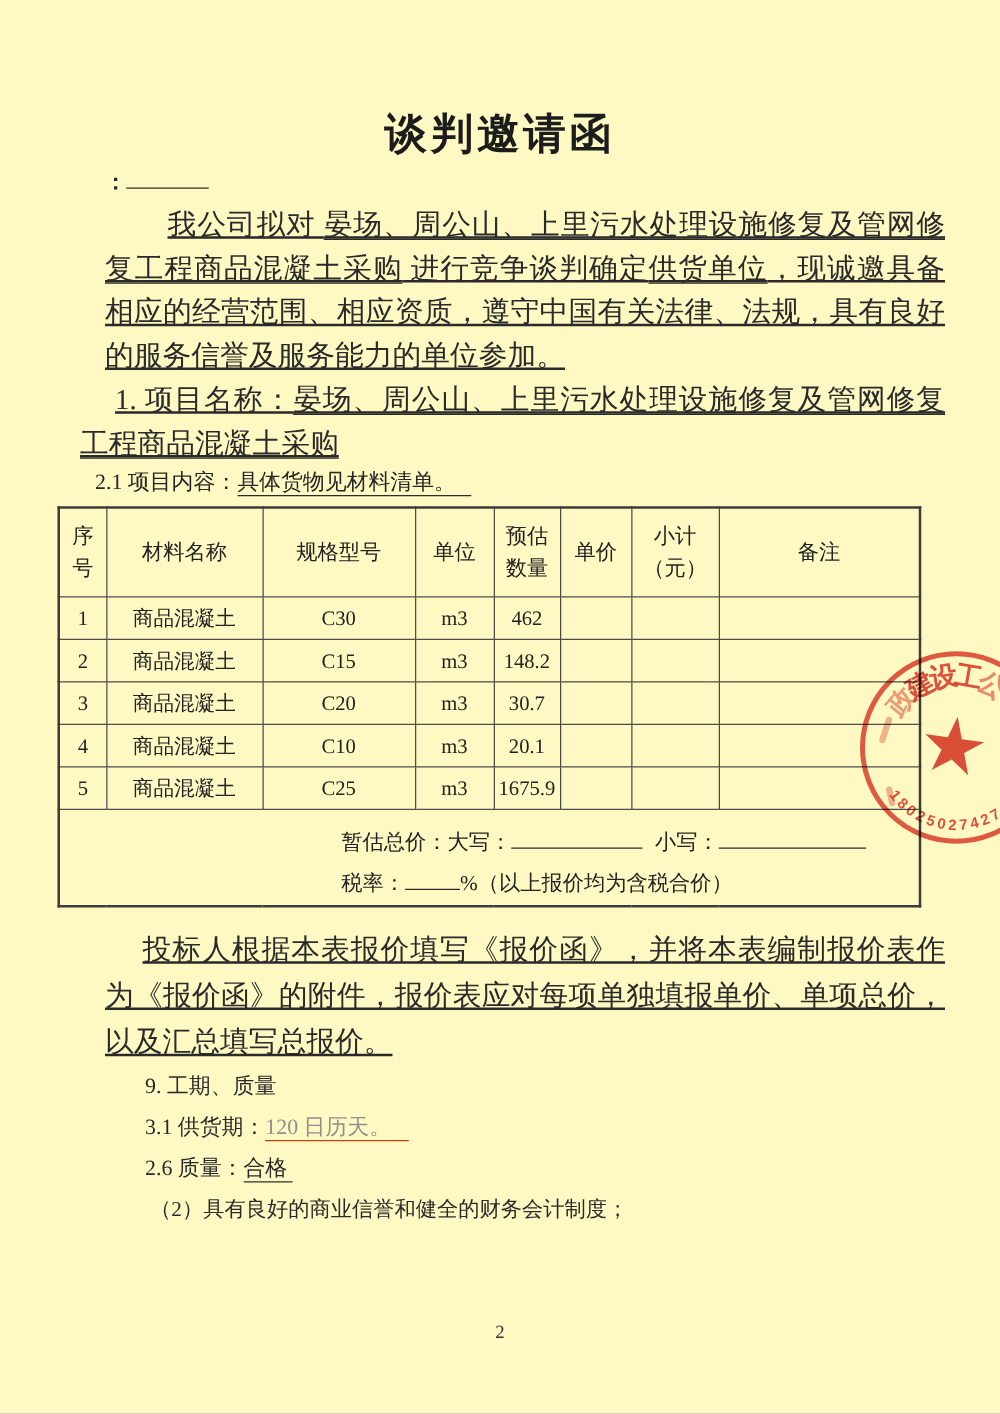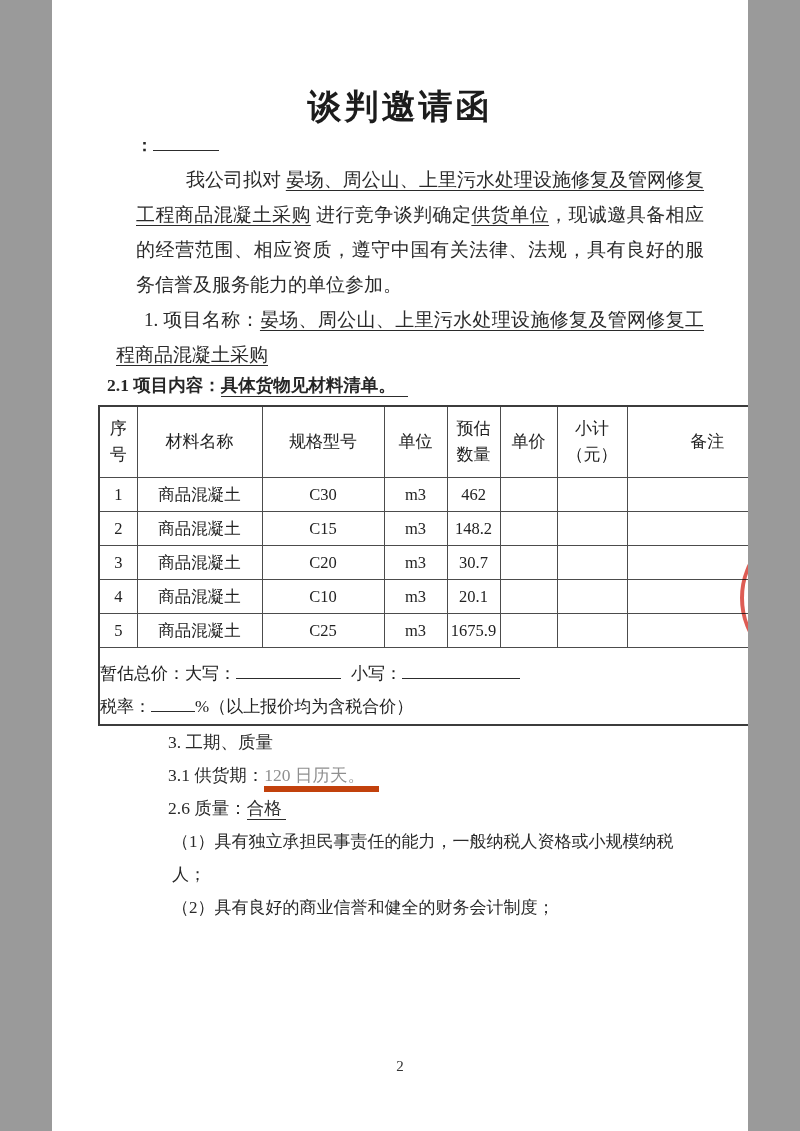--- a/index.html
+++ b/index.html
@@ -1,53 +1,53 @@
 <!DOCTYPE html>
 <html><head>
 <meta charset="utf-8">
 <style>
   html,body{margin:0;padding:0;background:#9a9a9a;}
   .page{
-    width:696px;height:1131px;position:relative;overflow:hidden;margin:0 auto;
-    background:#ffffff;color:#262626;
+    width:800px;height:1131px;position:relative;overflow:hidden;margin:0 auto;
+    background:#fef9c3;color:#262626;
     font-family:"Liberation Serif","DejaVu Serif",serif;
   }
   .doc-title{margin:84px 0 0;text-align:center;font-size:34px;font-weight:700;
     letter-spacing:3px;color:#1c1c1c;}
   .addr{margin:4px 0 0 84px;font-size:17px;height:24px;line-height:24px;font-weight:700;}
   .blank{display:inline-block;border-bottom:1px solid #2c2c2c;height:15px;vertical-align:baseline;}
   .addr .blank{width:66px;}
-  .para{font-size:19px;line-height:35px;text-align:justify;color:#2a2a2a;}
+  .para{font-size:23px;line-height:35px;text-align:justify;color:#2a2a2a;text-decoration:underline;}
   .intro{margin:4px 44px 0 84px;text-indent:50px;}
   .s1{margin:0 44px 0 64px;text-indent:28px;line-height:35px;}
   .u{text-decoration:underline;text-underline-offset:4px;text-decoration-thickness:1px;}
-  .subline{margin:0 44px 0 55px;font-size:17.5px;line-height:27px;font-weight:bold;}
+  .subline{margin:0 44px 0 76px;font-size:17.5px;line-height:27px;}
   .ub{border-bottom:1px solid #2c2c2c;padding-bottom:1px;}
   .ub-pad{padding-right:12px;}
   
   table.mat{border-collapse:collapse;margin:6px 0 0 46px;table-layout:fixed;width:689px;
     border:2px solid #3c3c3c;font-size:16.5px;color:#222;}
   table.mat th,table.mat td{border:1px solid #4c4c4c;padding:0;vertical-align:middle;
     text-align:center;overflow:hidden;}
   table.mat thead th{height:70px;font-weight:400;font-size:17px;white-space:pre-line;line-height:26px;}
   table.mat tbody td{height:33px;}
   td.cell-name{text-align:left;padding-left:14px;font-family:Liberation Serif, serif;}
   tr.summary-row td{height:84px;text-align:left;font-size:17px;}
-  .tfoot-line{}
+  .tfoot-line{padding-left:225px;}
   .tfoot-line.l1{margin-top:10px;line-height:32px;}
   .tfoot-line.l2{line-height:34px;}
   .b-upper{width:105px;margin-right:10px;}
   .b-lower{width:118px;}
   .b-tax{width:44px;}
   
   .p-after{margin:15px 44px 0 84px;text-indent:30px;line-height:37px;}
   .term{margin:0 44px 0 116px;font-size:17.5px;line-height:33px;color:#2a2a2a;}
   .term.tight{line-height:27px;}
   .cond{margin:0 44px 0 120px;font-size:17px;line-height:33px;color:#2a2a2a;}
-  .gray-u{color:#8f8f8f;border-bottom:6px solid #c2410c;padding-bottom:1px;padding-right:14px;}
+  .gray-u{color:#8f8f8f;border-bottom:1px solid #c2410c;padding-bottom:1px;padding-right:14px;}
   .dark-u{border-bottom:1px solid #2c2c2c;padding-bottom:1px;padding-right:4px;}
   .page-num{position:absolute;left:0;right:0;top:1058px;text-align:center;font-size:15px;color:#333;}
   
   .stamp{position:absolute;left:688px;top:521px;width:154px;height:154px;
     mix-blend-mode:multiply;opacity:.95;filter:blur(.3px);pointer-events:none;}
   .stamp-ring{position:absolute;inset:0;border:4px solid rgba(214,53,43,.85);border-radius:50%;}
   .stamp-star{position:absolute;left:50%;top:50%;transform:translate(-54%,-50%) rotate(8deg);
     font-size:62px;line-height:62px;color:rgba(214,53,43,.92);}
   .schar,.sdigit{position:absolute;left:50%;top:50%;width:26px;height:26px;
     margin-left:-13px;margin-top:-13px;display:flex;align-items:center;justify-content:center;
@@ -165,29 +165,29 @@
             <span>暂估总价：</span><span>大写：</span><span class="blank b-upper"></span><span>小写：</span><span class="blank b-lower"></span>
           </div>
           <div class="tfoot-line l2">
             <span>税率：</span><span class="blank b-tax"></span><span>%（以上报价均为含税合价）</span>
           </div>
         </td>
       </tr>
     </tbody>
   </table>
 
-
-  <p class="term">3. 工期、质量</p>
+  <p class="para p-after">投标人根据本表报价填写《报价函》，并将本表编制报价表作为《报价函》的附件，报价表应对每项单独填报单价、单项总价，以及汇总填写总报价。</p>
+
+  <p class="term">9. 工期、质量</p>
   <p class="term">
     <span>3.1 供货期：</span><span class="gray-u">120 日历天。</span>
   </p>
   <p class="term">
     <span>2.6 质量：</span><span class="dark-u">合格</span>
   </p>
-  <p class="cond">（1）具有独立承担民事责任的能力，一般纳税人资格或小规模纳税人；</p>
   <p class="cond">（2）具有良好的商业信誉和健全的财务会计制度；</p>
 
   <div class="page-num">2</div>
 
   <div class="stamp">
     <div class="stamp-ring"></div>
     <div id="stamp-top">
         <span class="schar" style="transform: rotate(-50deg) translateY(-57px); opacity: 0.55;">政</span>
         <span class="schar" style="transform: rotate(-30deg) translateY(-57px);">建</span>
         <span class="schar" style="transform: rotate(-10deg) translateY(-57px);">设</span>

